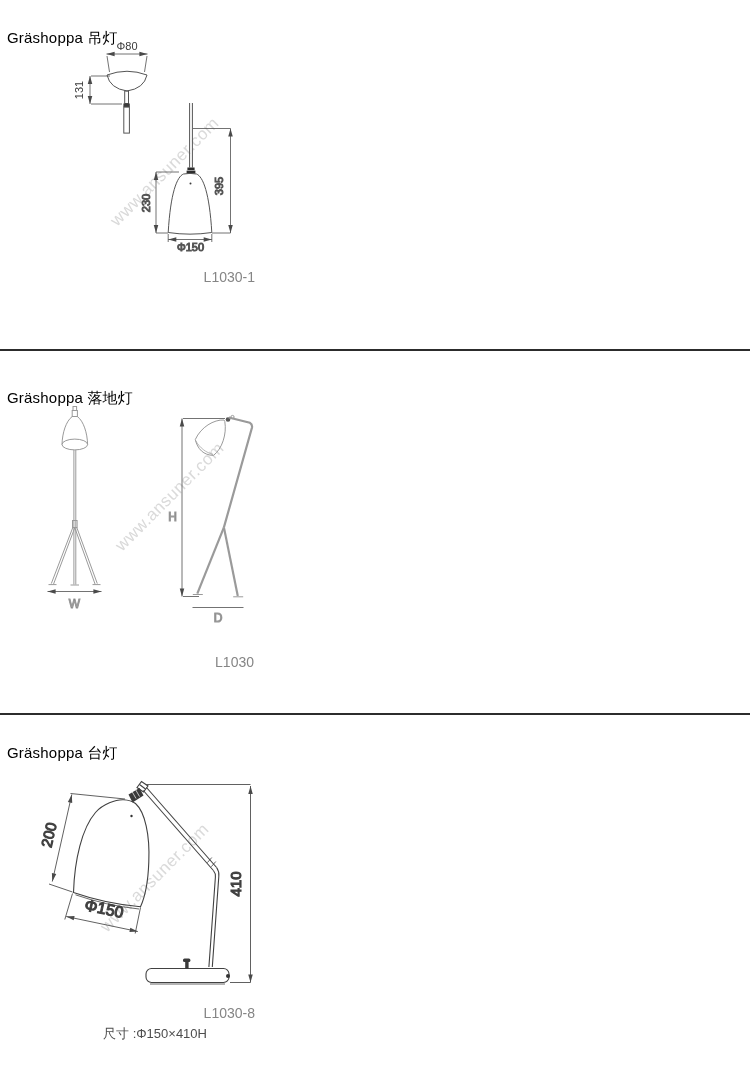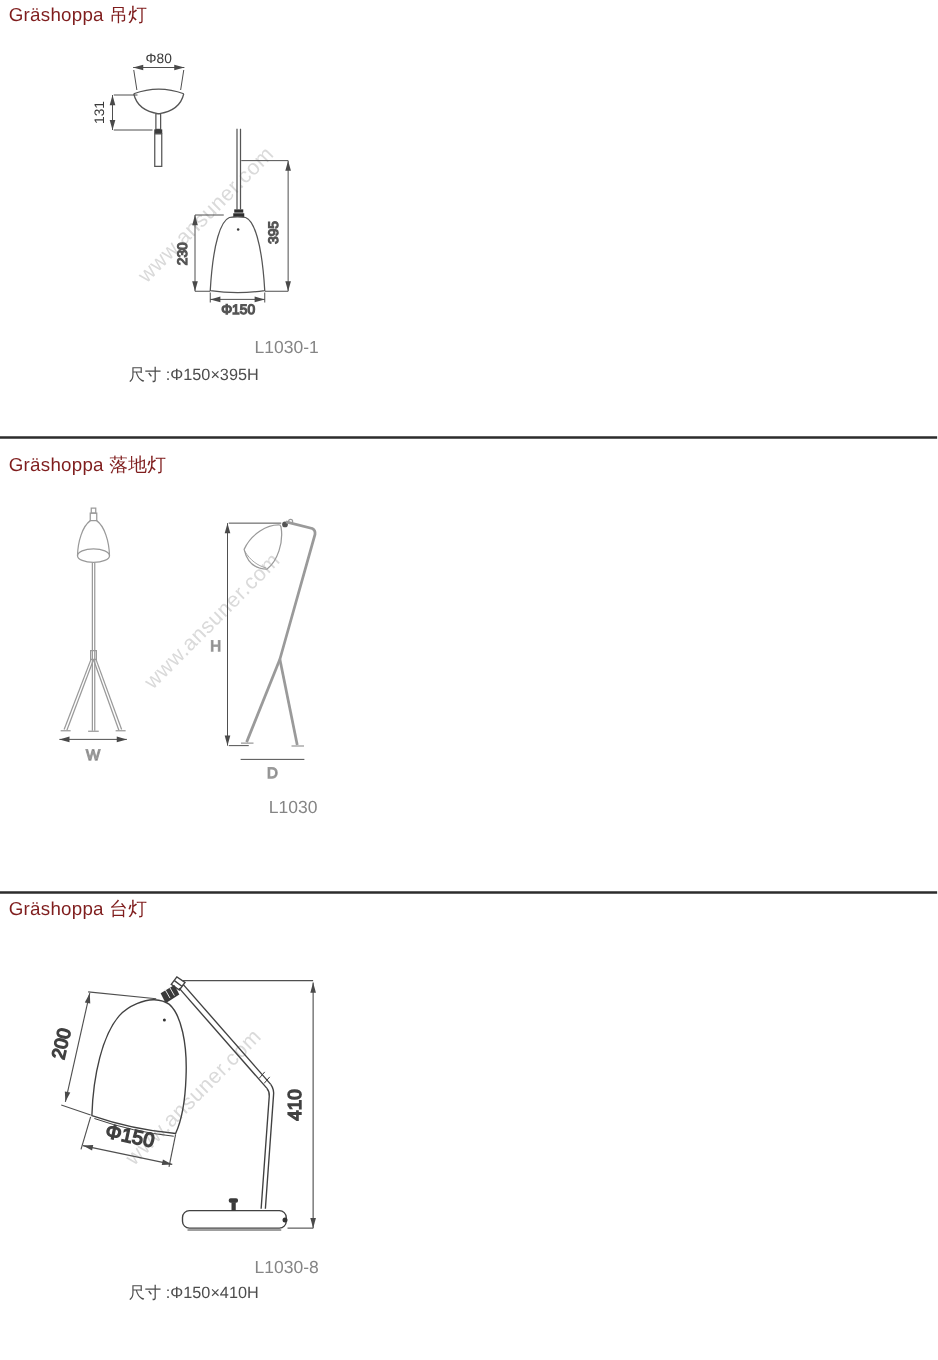--- a/index.html
+++ b/index.html
@@ -1,18 +1,18 @@
 <!DOCTYPE html>
 <html><head>
 <meta charset="utf-8">
 <style>
   html,body{margin:0;padding:0;background:#ffffff;}
   .page{position:relative;width:750px;height:1088px;background:#ffffff;overflow:hidden;
         font-family:"Liberation Sans","DejaVu Sans",sans-serif;}
-  .sec-title{position:absolute;left:7px;font-size:15px;color:#7f1d1d;letter-spacing:.2px;}
+  .sec-title{position:absolute;left:7px;font-size:15px;color:#000000;letter-spacing:.2px;margin-top:26px;}
   .model{position:absolute;width:200px;text-align:right;font-size:14px;color:#858585;}
   .spec{position:absolute;width:220px;text-align:center;font-size:13px;color:#4d4d4d;}
   .separator{position:absolute;left:0;width:750px;height:2px;background:#2c2c2c;}
   .watermark{position:absolute;width:190px;text-align:center;transform:rotate(-45deg);
              color:#dadada;font-size:17px;letter-spacing:.5px;white-space:nowrap;}
   svg{position:absolute;left:0;top:0;}
   svg text{font-family:"Liberation Sans","DejaVu Sans",sans-serif;fill:#3a3a3a;}
   .t11{font-size:11px;}
   .t12{font-size:12px;}
   .t15{font-size:15px;}
@@ -28,23 +28,22 @@
   <div class="watermark" style="left:60px;top:868px;">www.ansuner.com</div>
 
   <div class="sec-title" style="top:3px;">Gräshoppa 吊灯</div>
   <div class="sec-title" style="top:363px;">Gräshoppa 落地灯</div>
   <div class="sec-title" style="top:718px;">Gräshoppa 台灯</div>
 
   <div class="separator" style="top:349px;"></div>
   <div class="separator" style="top:713px;"></div>
 
   <div class="model" style="left:55px;top:269px;">L1030-1</div>
-  <div class="spec" style="left:45px;top:291px;">尺寸 :Φ150×395H</div>
 
-  <div class="model" style="left:54px;top:637px;">L1030</div>
+  <div class="model" style="left:54px;top:654px;">L1030</div>
 
   <div class="model" style="left:55px;top:1005px;">L1030-8</div>
   <div class="spec" style="left:45px;top:1025px;text-align:center;">尺寸 :Φ150×410H</div>
 
   <svg width="750" height="1088" viewBox="0 0 750 1088">
     <defs>
       <marker id="arr" viewBox="0 0 10 6" refX="9.5" refY="3" markerWidth="9" markerHeight="6" markerUnits="userSpaceOnUse" orient="auto-start-reverse">
         <path d="M0.5,0.5 L9.5,3 L0.5,5.5 Z" fill="#4a4a4a"></path>
       </marker>
     </defs>

